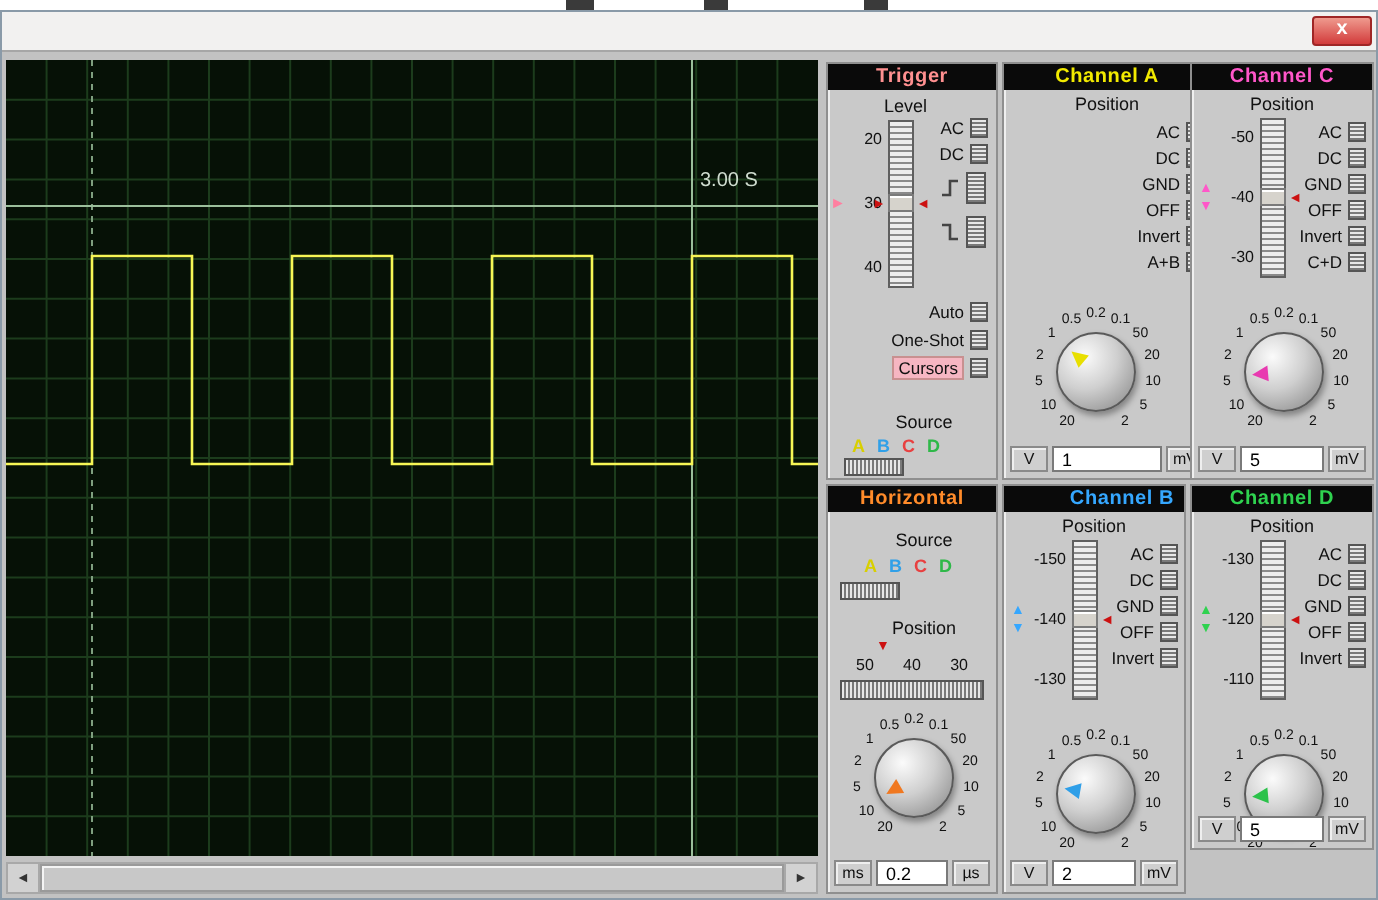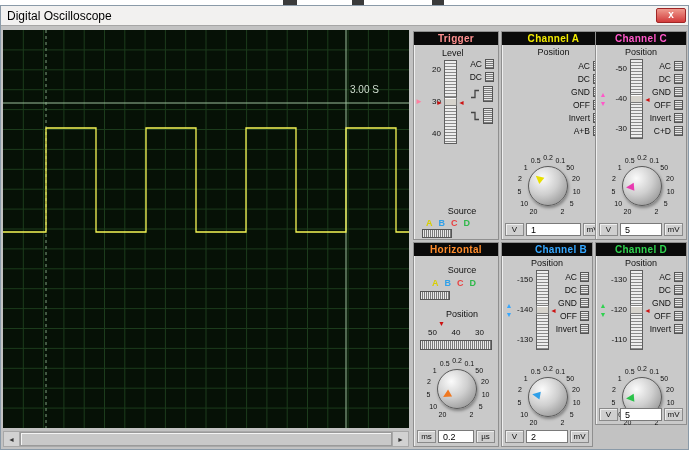--- a/index.html
+++ b/index.html
@@ -72,21 +72,20 @@
 <body>
 
 <div class="sliver">
   <i style="left:283px;width:14px;"></i>
   <i style="left:352px;width:12px;"></i>
   <i style="left:432px;width:12px;"></i>
 </div>
 
 <div class="window">
   <div class="titlebar">
-    <span class="title">Digital Oscilloscope</span>
     <div class="close">x</div>
   </div>
   <div class="content">
 
     <div class="scope">
       <svg id="scope-svg" viewBox="0 0 406 398" preserveAspectRatio="none">
           <line x1="20.3" y1="0" x2="20.3" y2="398" stroke="#1c3c1c" stroke-width="1"></line>
           <line x1="40.6" y1="0" x2="40.6" y2="398" stroke="#1c3c1c" stroke-width="1"></line>
           <line x1="60.900000000000006" y1="0" x2="60.900000000000006" y2="398" stroke="#1c3c1c" stroke-width="1"></line>
           <line x1="81.2" y1="0" x2="81.2" y2="398" stroke="#1c3c1c" stroke-width="1"></line>
@@ -174,20 +173,34 @@
               </svg>
             <span class="msw tall"></span>
           </div>
           <div class="edge-row">
             <svg class="edge-ico" viewBox="0 0 10 10">
                 <polyline points="1,1.5 5,1.5 5,8.5 9,8.5" fill="none" stroke="#444" stroke-width="1.3"></polyline>
               </svg>
             <span class="msw tall"></span>
           </div>
         </div>
+        <div class="mrows">
+            <div class="crow">
+              <span class="crow-lbl">Auto</span>
+              <span class="msw"></span>
+            </div>
+            <div class="crow">
+              <span class="crow-lbl">One-Shot</span>
+              <span class="msw"></span>
+            </div>
+            <div class="crow">
+              <span class="crow-lbl hl">Cursors</span>
+              <span class="msw"></span>
+            </div>
+          </div>
         <div class="lbl" style="top:174px;left:0;right:0;text-align:center;">Source</div>
         <div class="letters" style="top:186px;left:12px;">
             <span style="color: rgb(216, 207, 0);">A</span>
             <span style="color: rgb(48, 160, 232);">B</span>
             <span style="color: rgb(232, 64, 64);">C</span>
             <span style="color: rgb(47, 184, 73);">D</span>
           </div>
         <div class="hswitch" style="left:8px;top:197px;"></div>
         <span class="trig-arrow" style="left:1px;top:66px;">►</span>
       </div>

